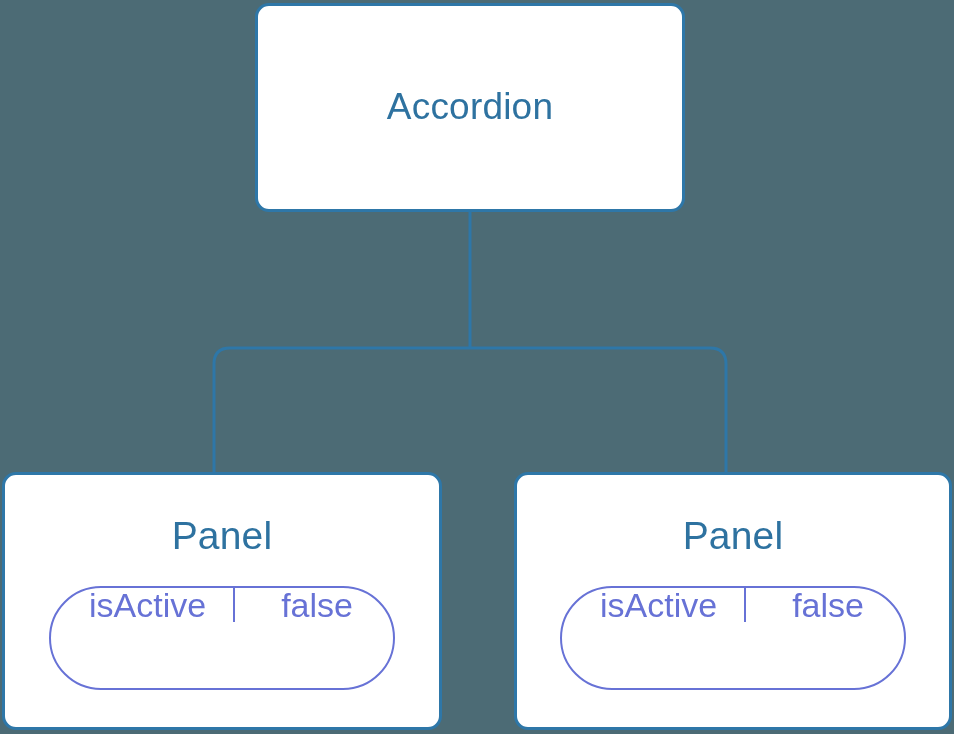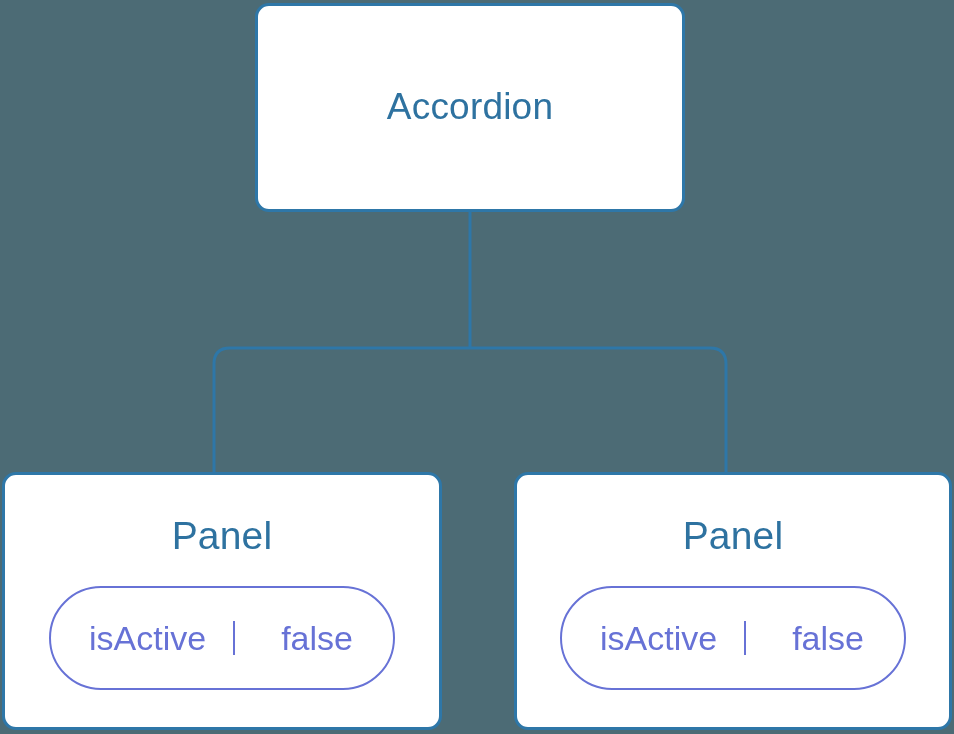--- a/index.html
+++ b/index.html
@@ -80,21 +80,21 @@
   }
 
   
   .prop-pill {
     margin-top: 28px;
     height: 104px;
     border: 2px solid #6772d6;
     border-radius: 52px;
     box-sizing: border-box;
     display: flex;
-    align-items: center;
+    align-items: flex-start;
     background: #ffffff;
   }
 
   .prop-key,
   .prop-value {
     display: flex;
     align-items: center;
     justify-content: center;
     color: #6772d6;
     font-size: 34px;

